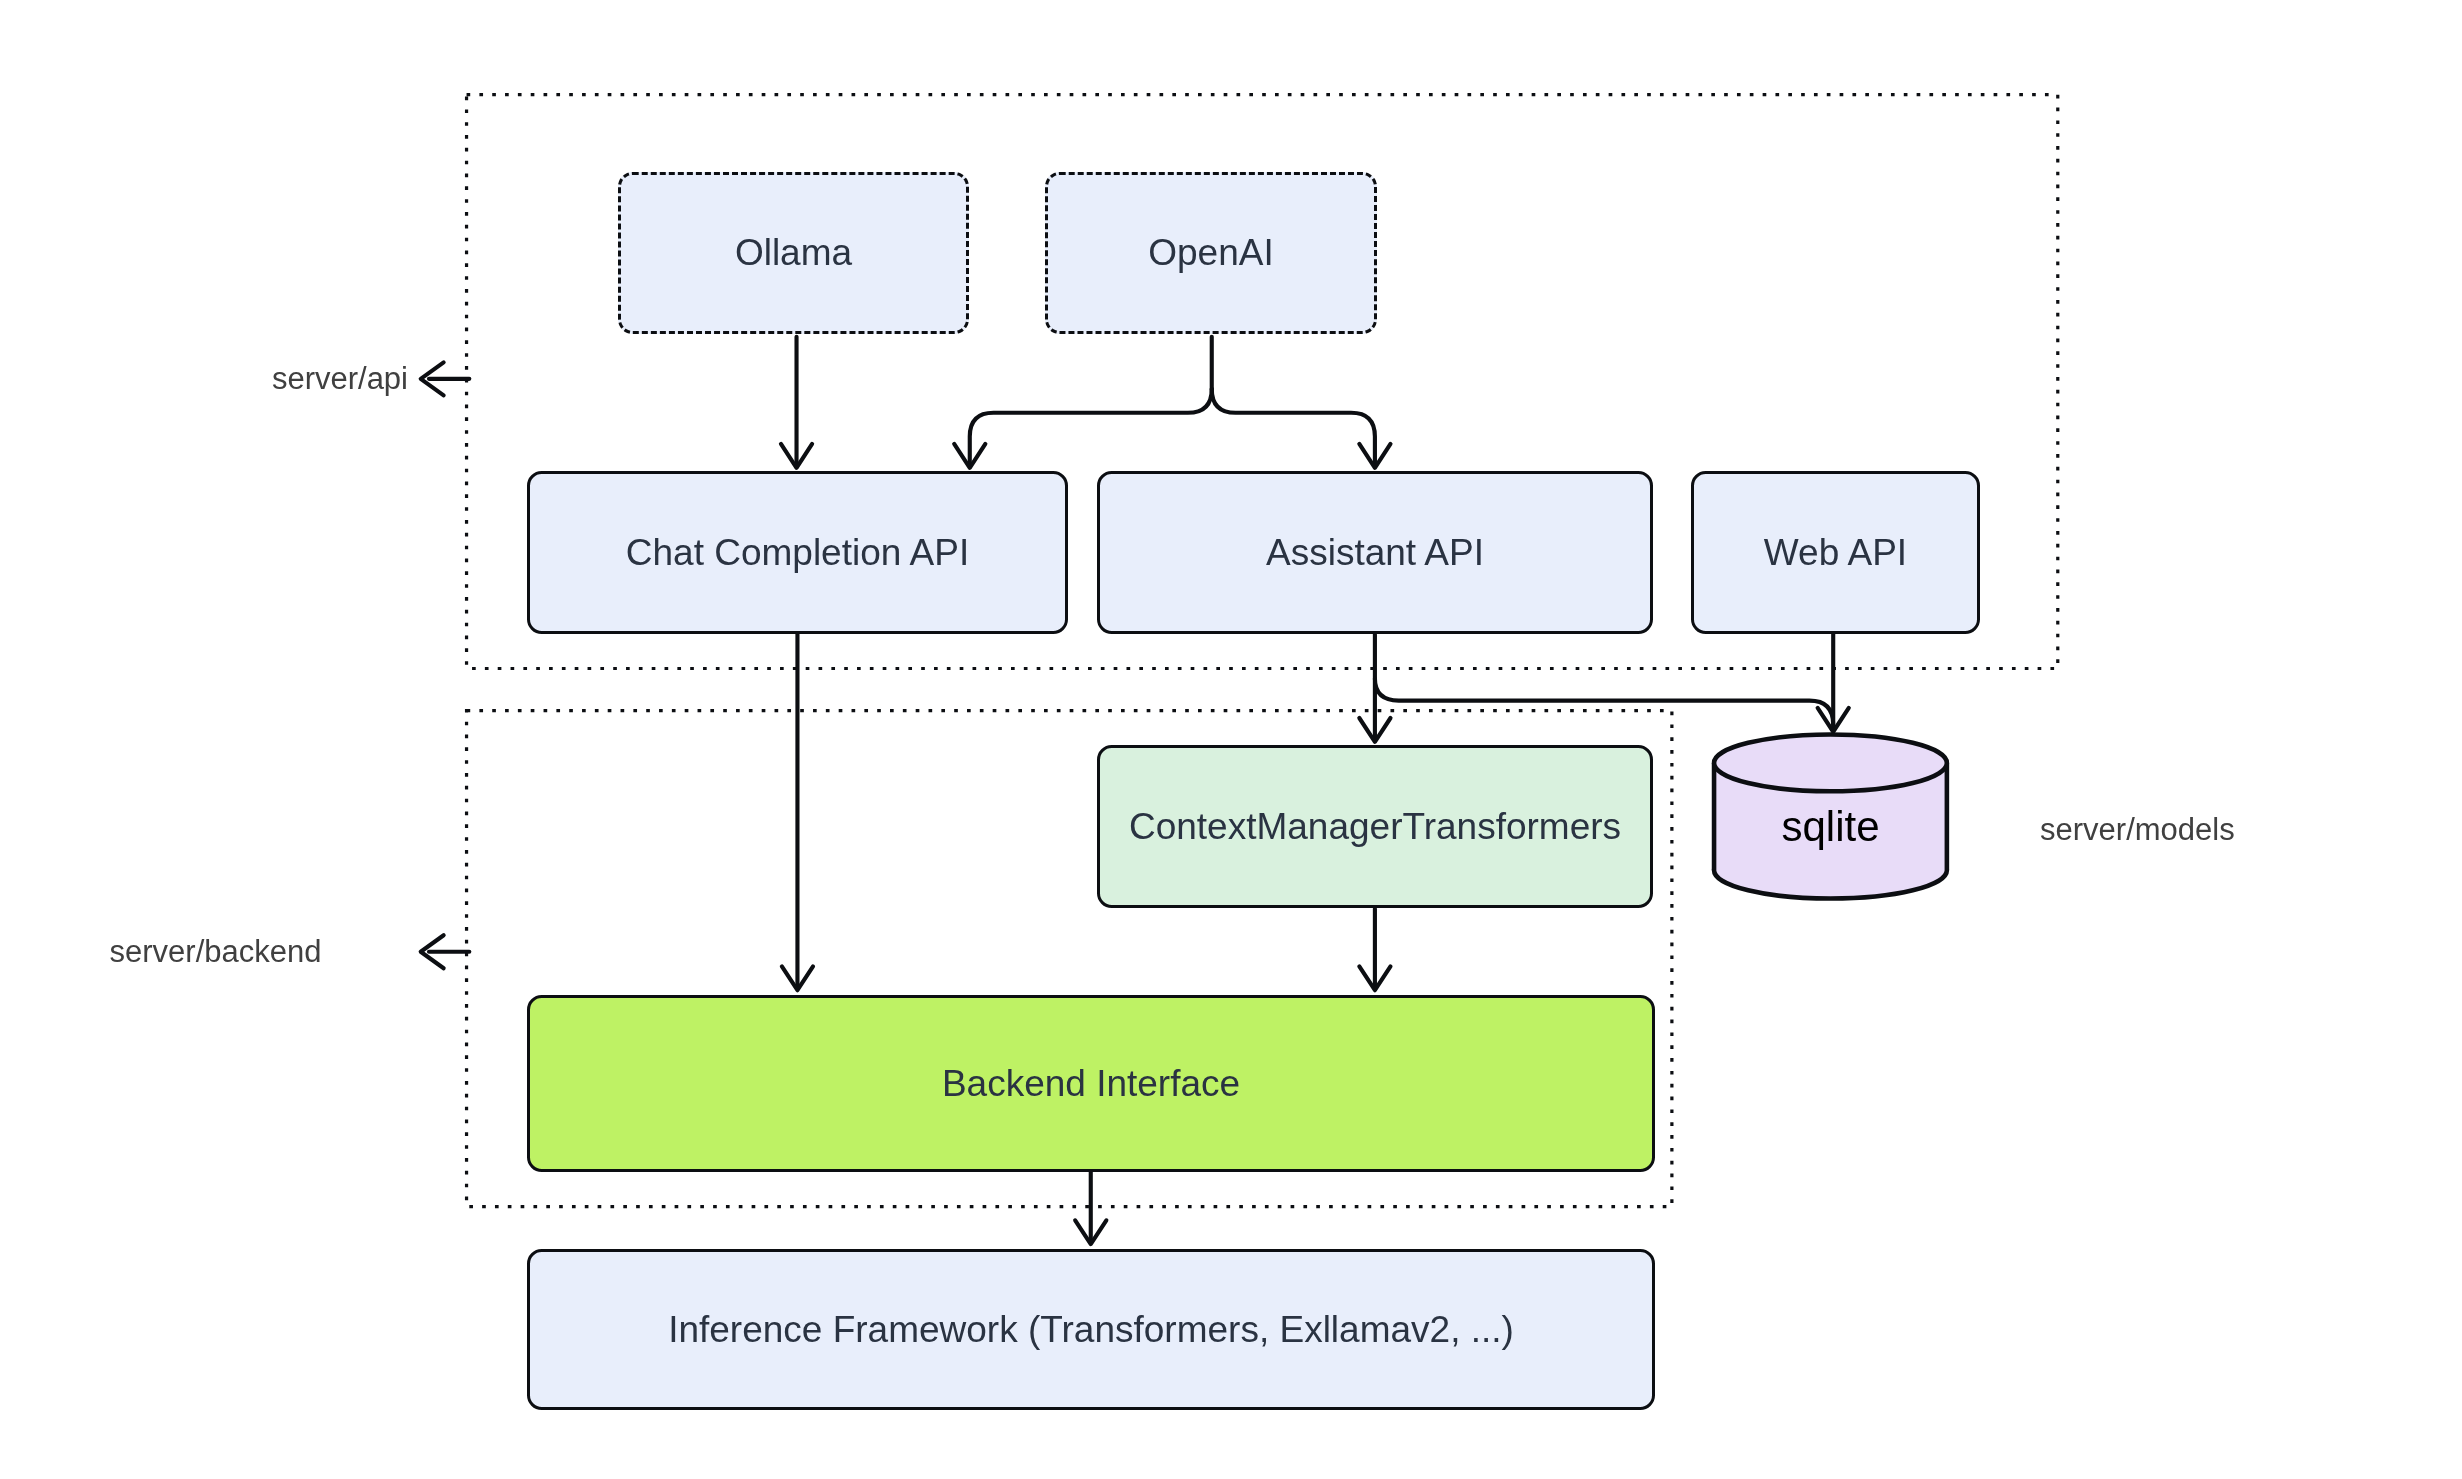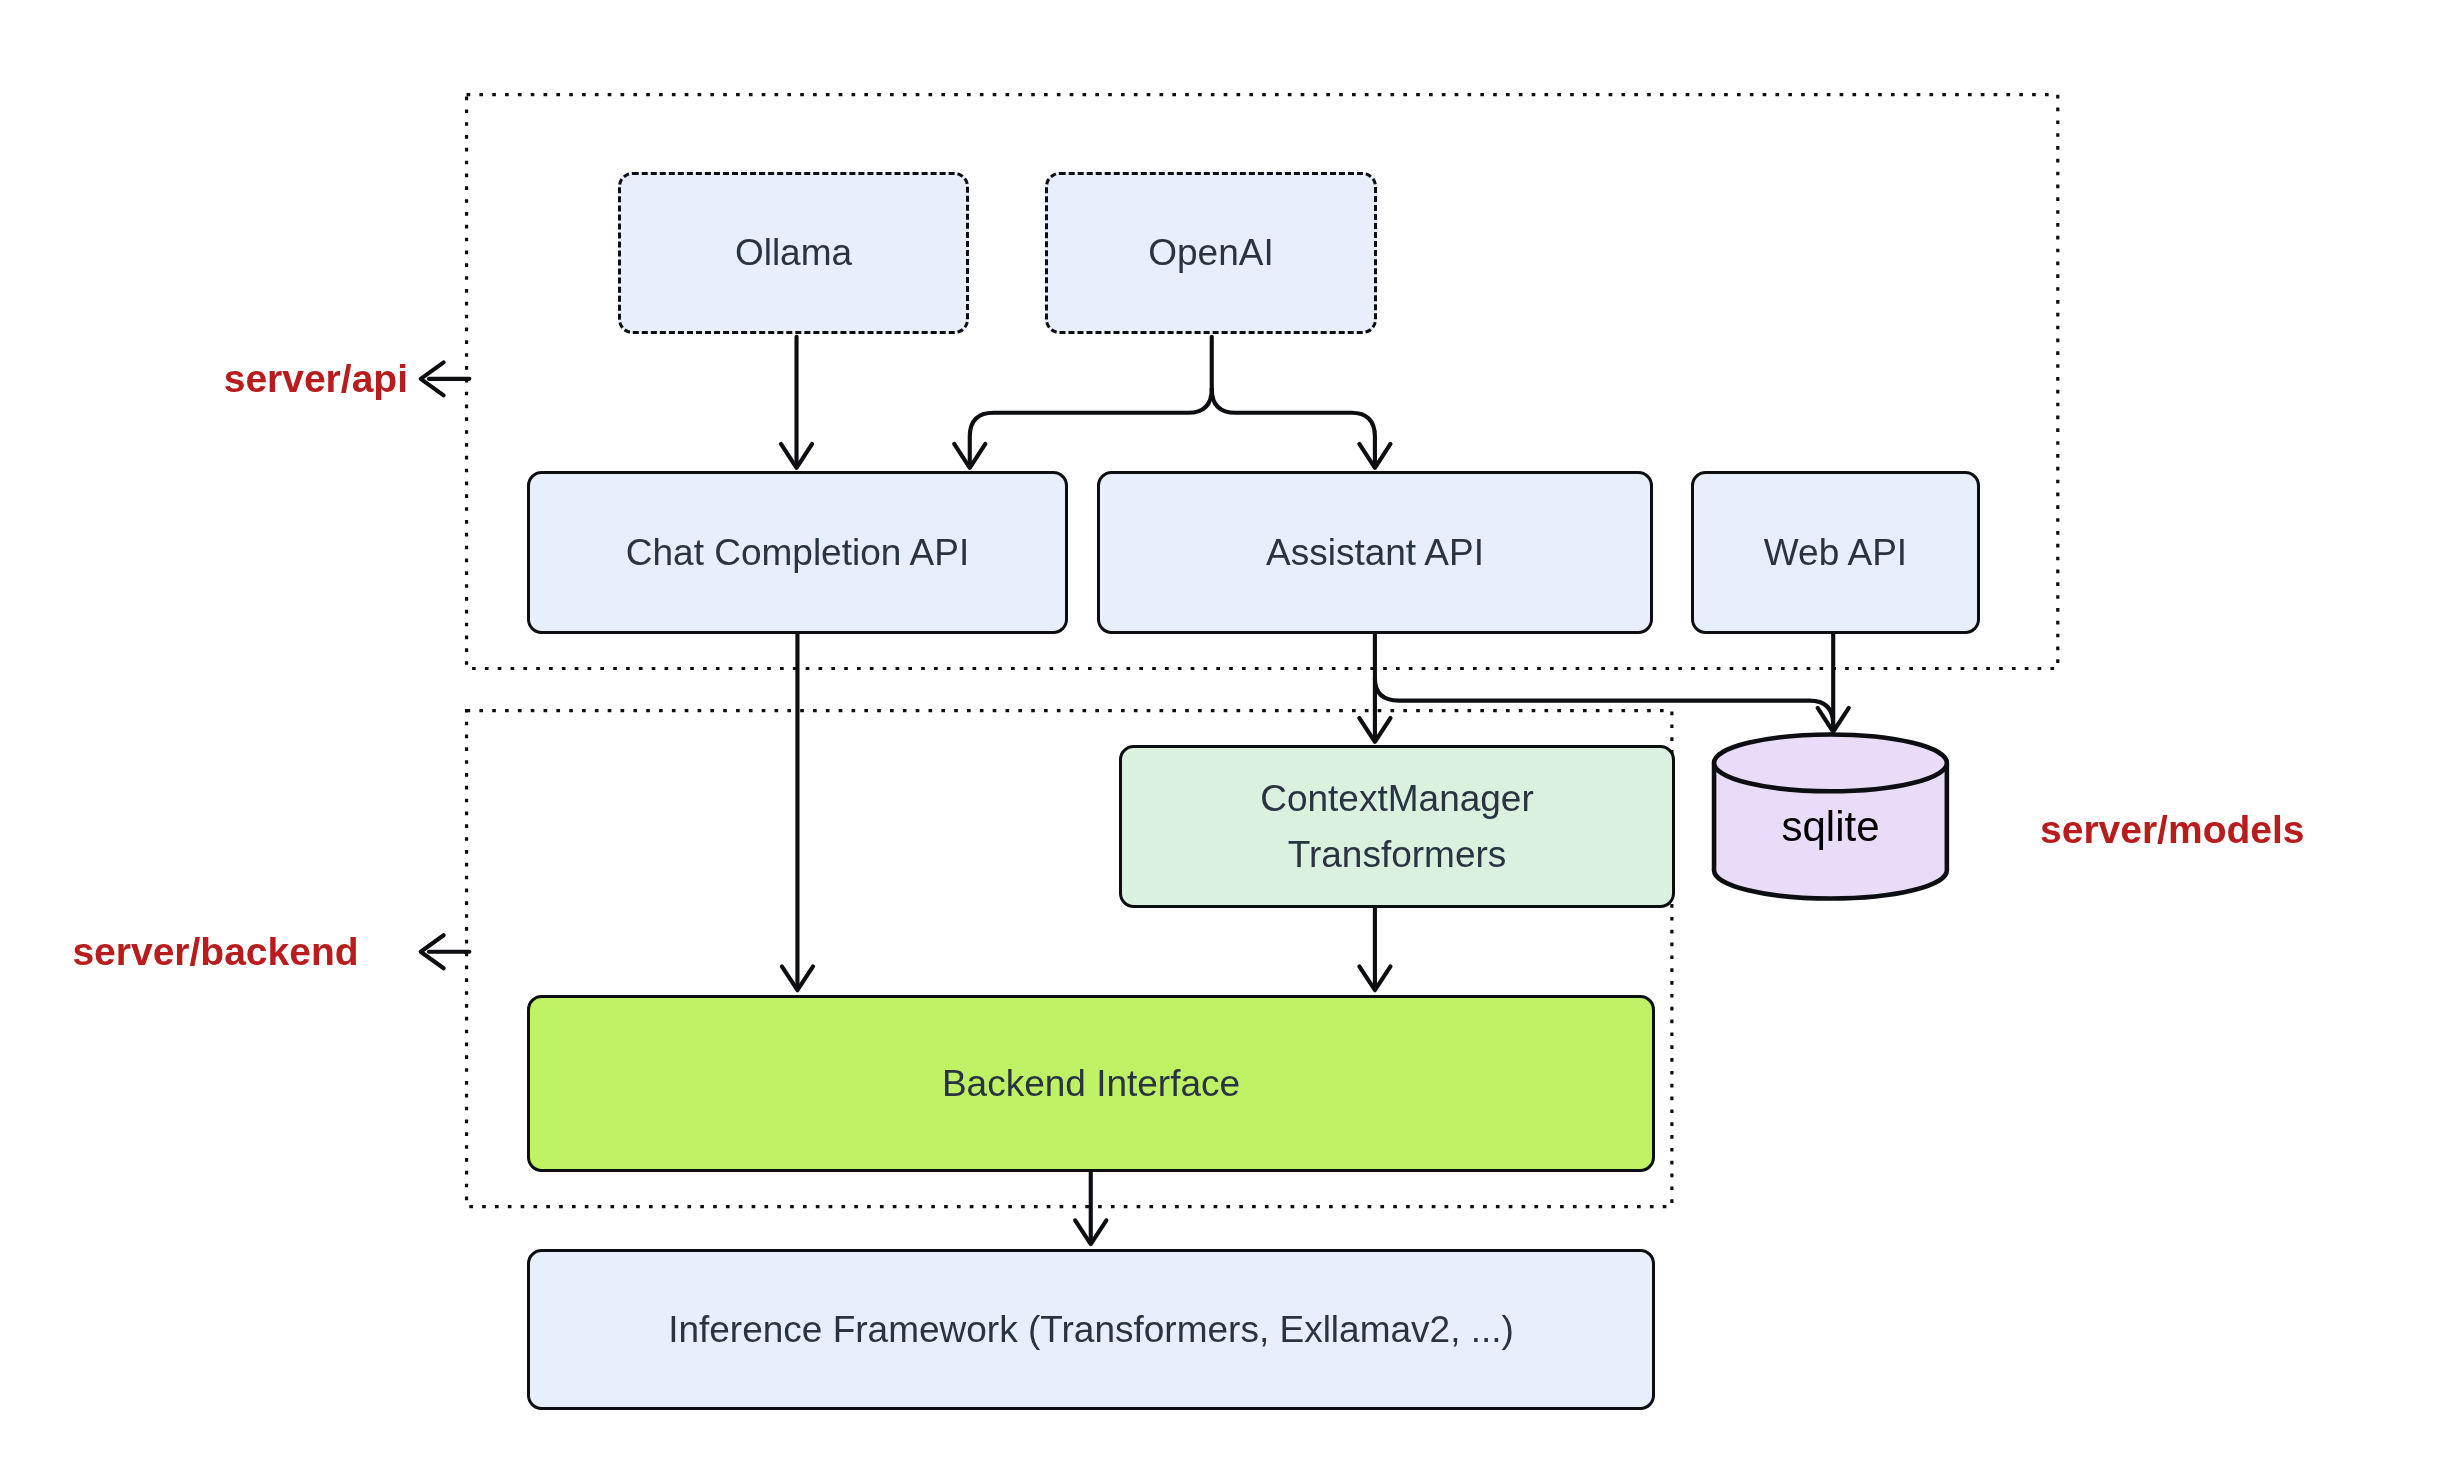--- a/index.html
+++ b/index.html
@@ -21,26 +21,25 @@
     align-items:center;
     justify-content:center;
     text-align:right;
     font-size:37px;
     color:#2a3342;
   }
   .node.dashed{border-style:dashed;}
   .node .lbl{display:block;line-height:1.5;}
   .sidelabel{
     position:absolute;
-    font-size:39px;
-    color:#b91c1c;
+    font-size:31px;
+    color:#404040;
     white-space:nowrap;
     line-height:55px;
     height:55px;
-    font-weight:bold;
   }
   .sidelabel.right-align{text-align:right;}
   .cyl-label{
     position:absolute;
     font-size:42px;
     color:#000000;
     text-align:center;
   }
   svg .edge{stroke:#0c0e12;stroke-width:4.5;fill:none;stroke-linecap:round;stroke-linejoin:round;}
   svg .arrowhead{stroke:#0c0e12;stroke-width:4.5;fill:none;stroke-linecap:round;stroke-linejoin:round;}
@@ -130,21 +129,21 @@
   </div>
 
   <div class="node" style="left: 1097px; top: 471px; width: 556px; height: 163px; background-color: rgb(232, 238, 251);">
     <span class="lbl">Assistant API</span>
   </div>
 
   <div class="node" style="left: 1691px; top: 471px; width: 289px; height: 163px; background-color: rgb(232, 238, 251);">
     <span class="lbl">Web API</span>
   </div>
 
-  <div class="node" style="left: 1097px; top: 745px; width: 556px; height: 163px; flex-direction: column; background-color: rgb(217, 241, 222); margin-left: 22px;">
+  <div class="node" style="left: 1097px; top: 745px; width: 556px; height: 163px; flex-direction: row; background-color: rgb(217, 241, 222);">
     <span class="lbl">ContextManager</span>
     <span class="lbl">Transformers</span>
   </div>
 
   <div class="node" style="left: 527px; top: 995px; width: 1128px; height: 177px; background-color: #bef264;">
     <span class="lbl">Backend Interface</span>
   </div>
 
   <div class="node" style="left: 527px; top: 1249px; width: 1128px; height: 161px; background-color: rgb(232, 238, 251);">
     <span class="lbl">Inference Framework (Transformers, Exllamav2, ...)</span>

